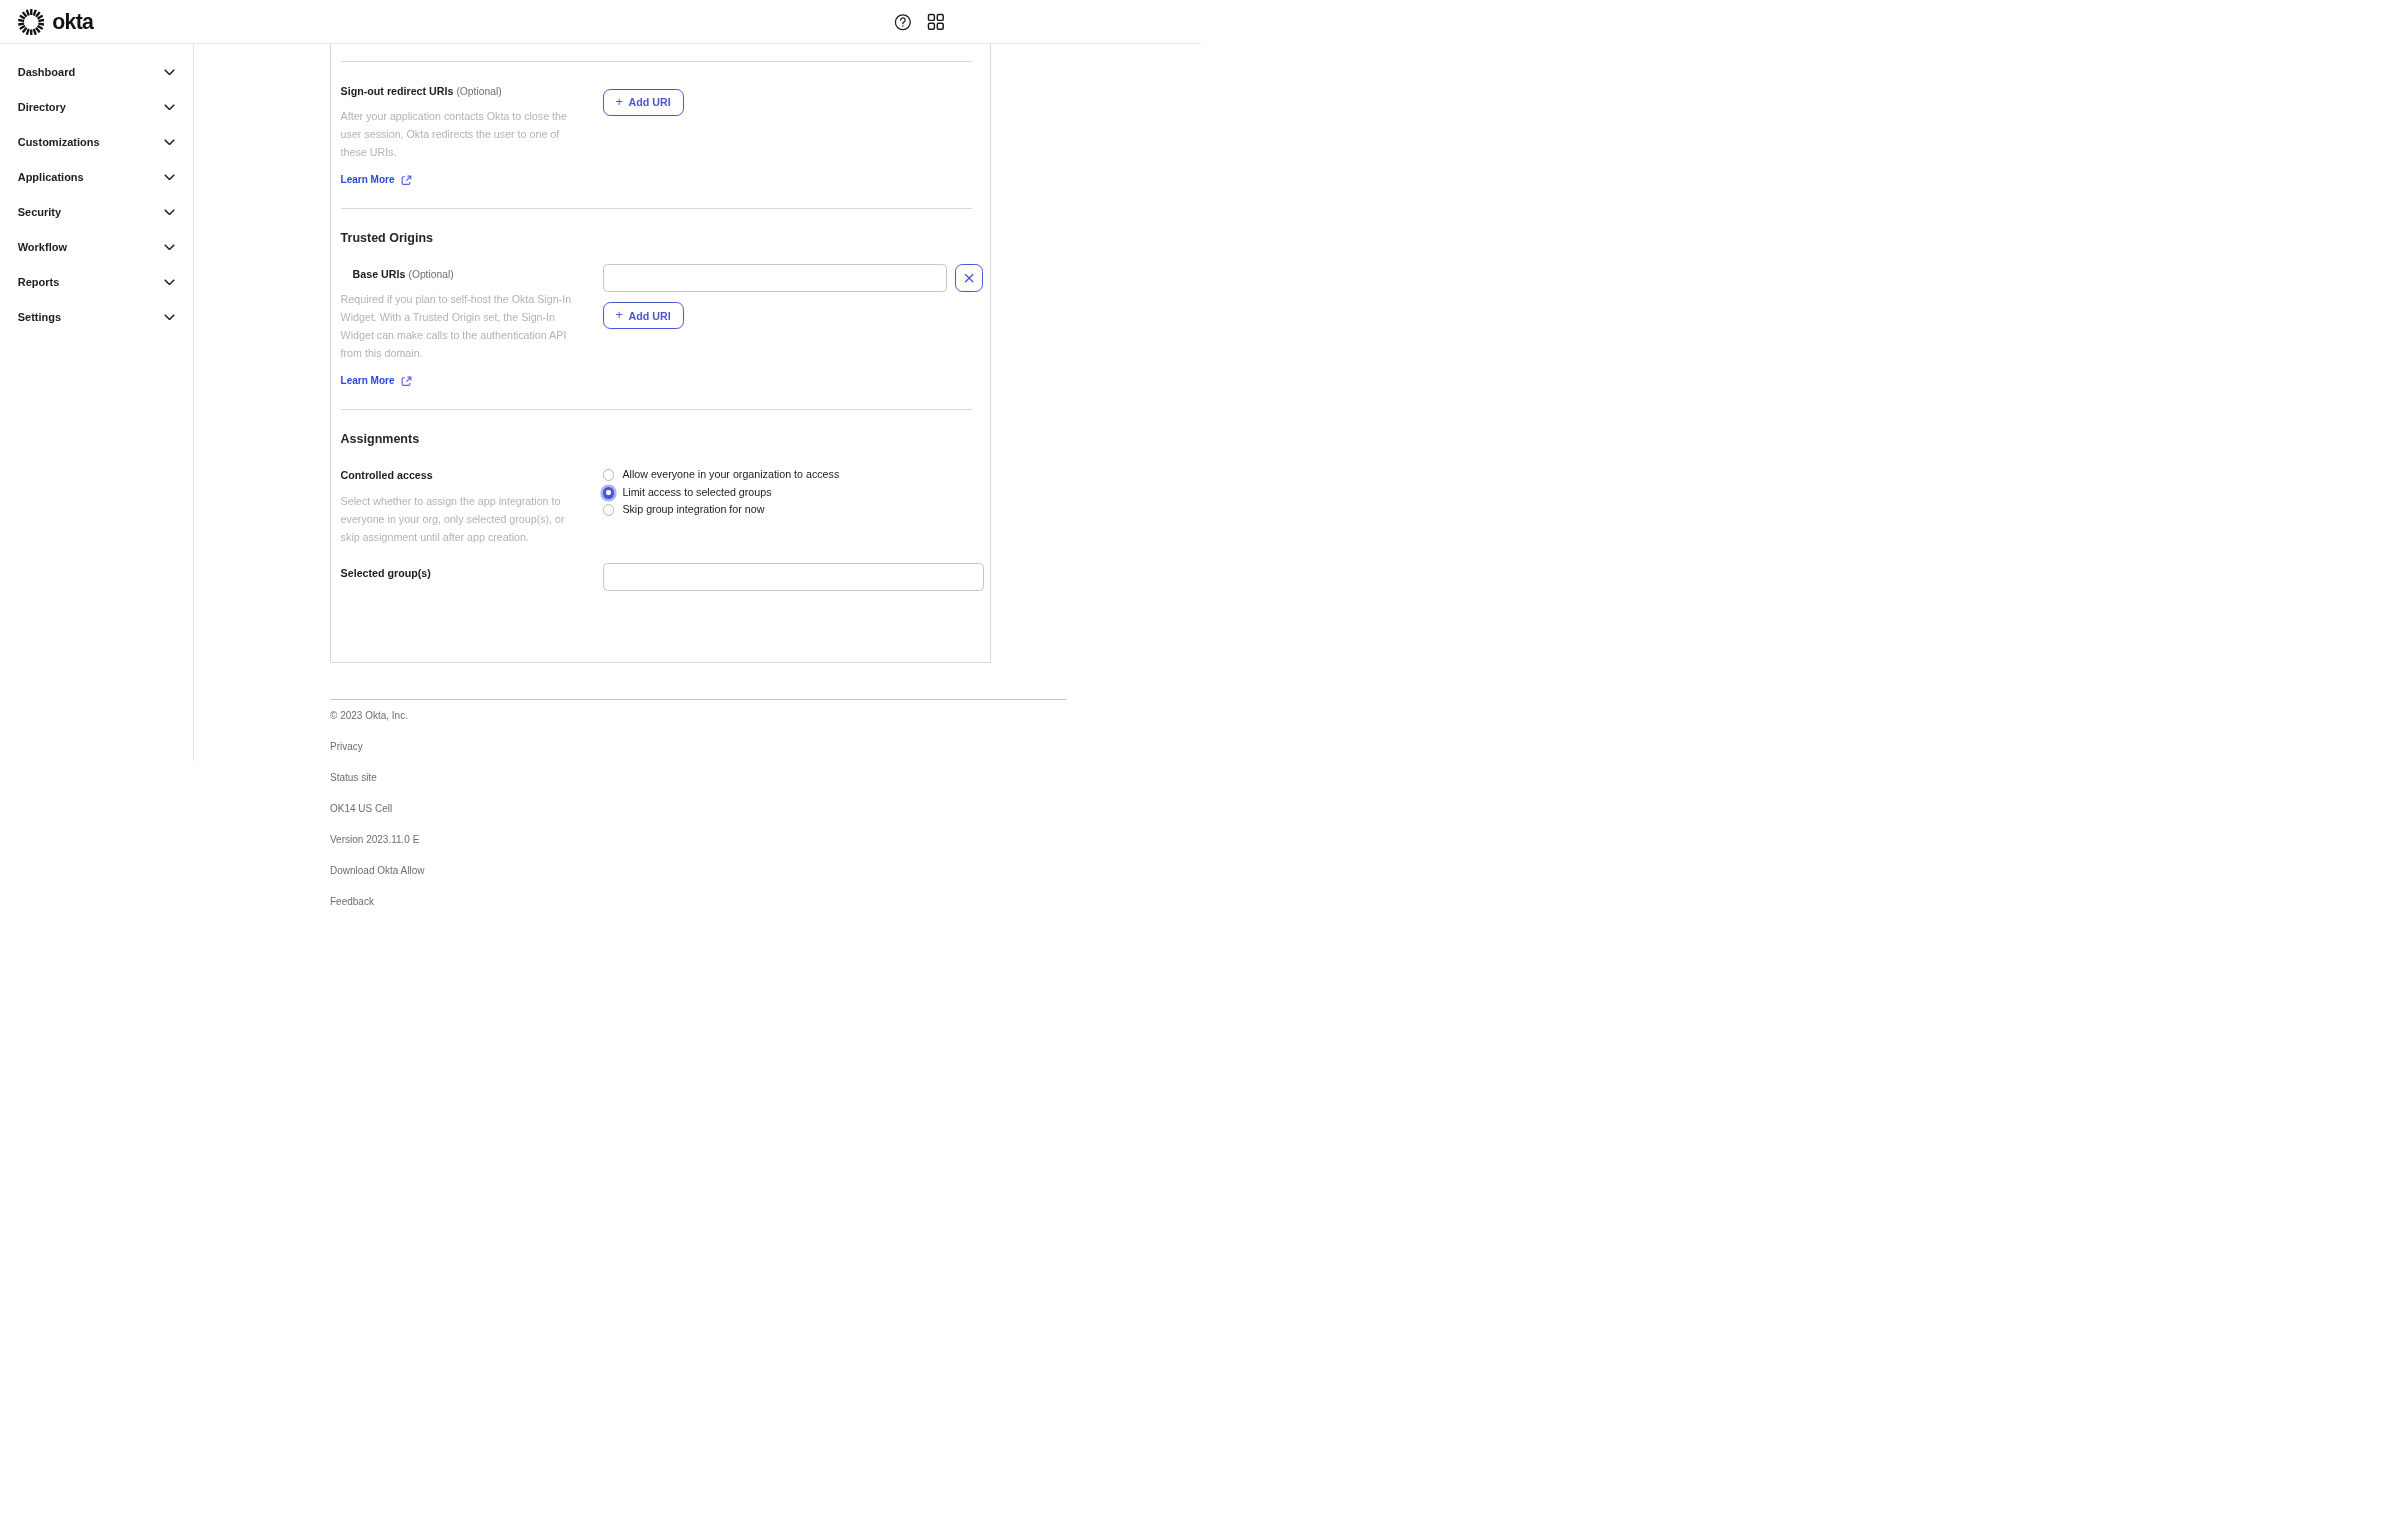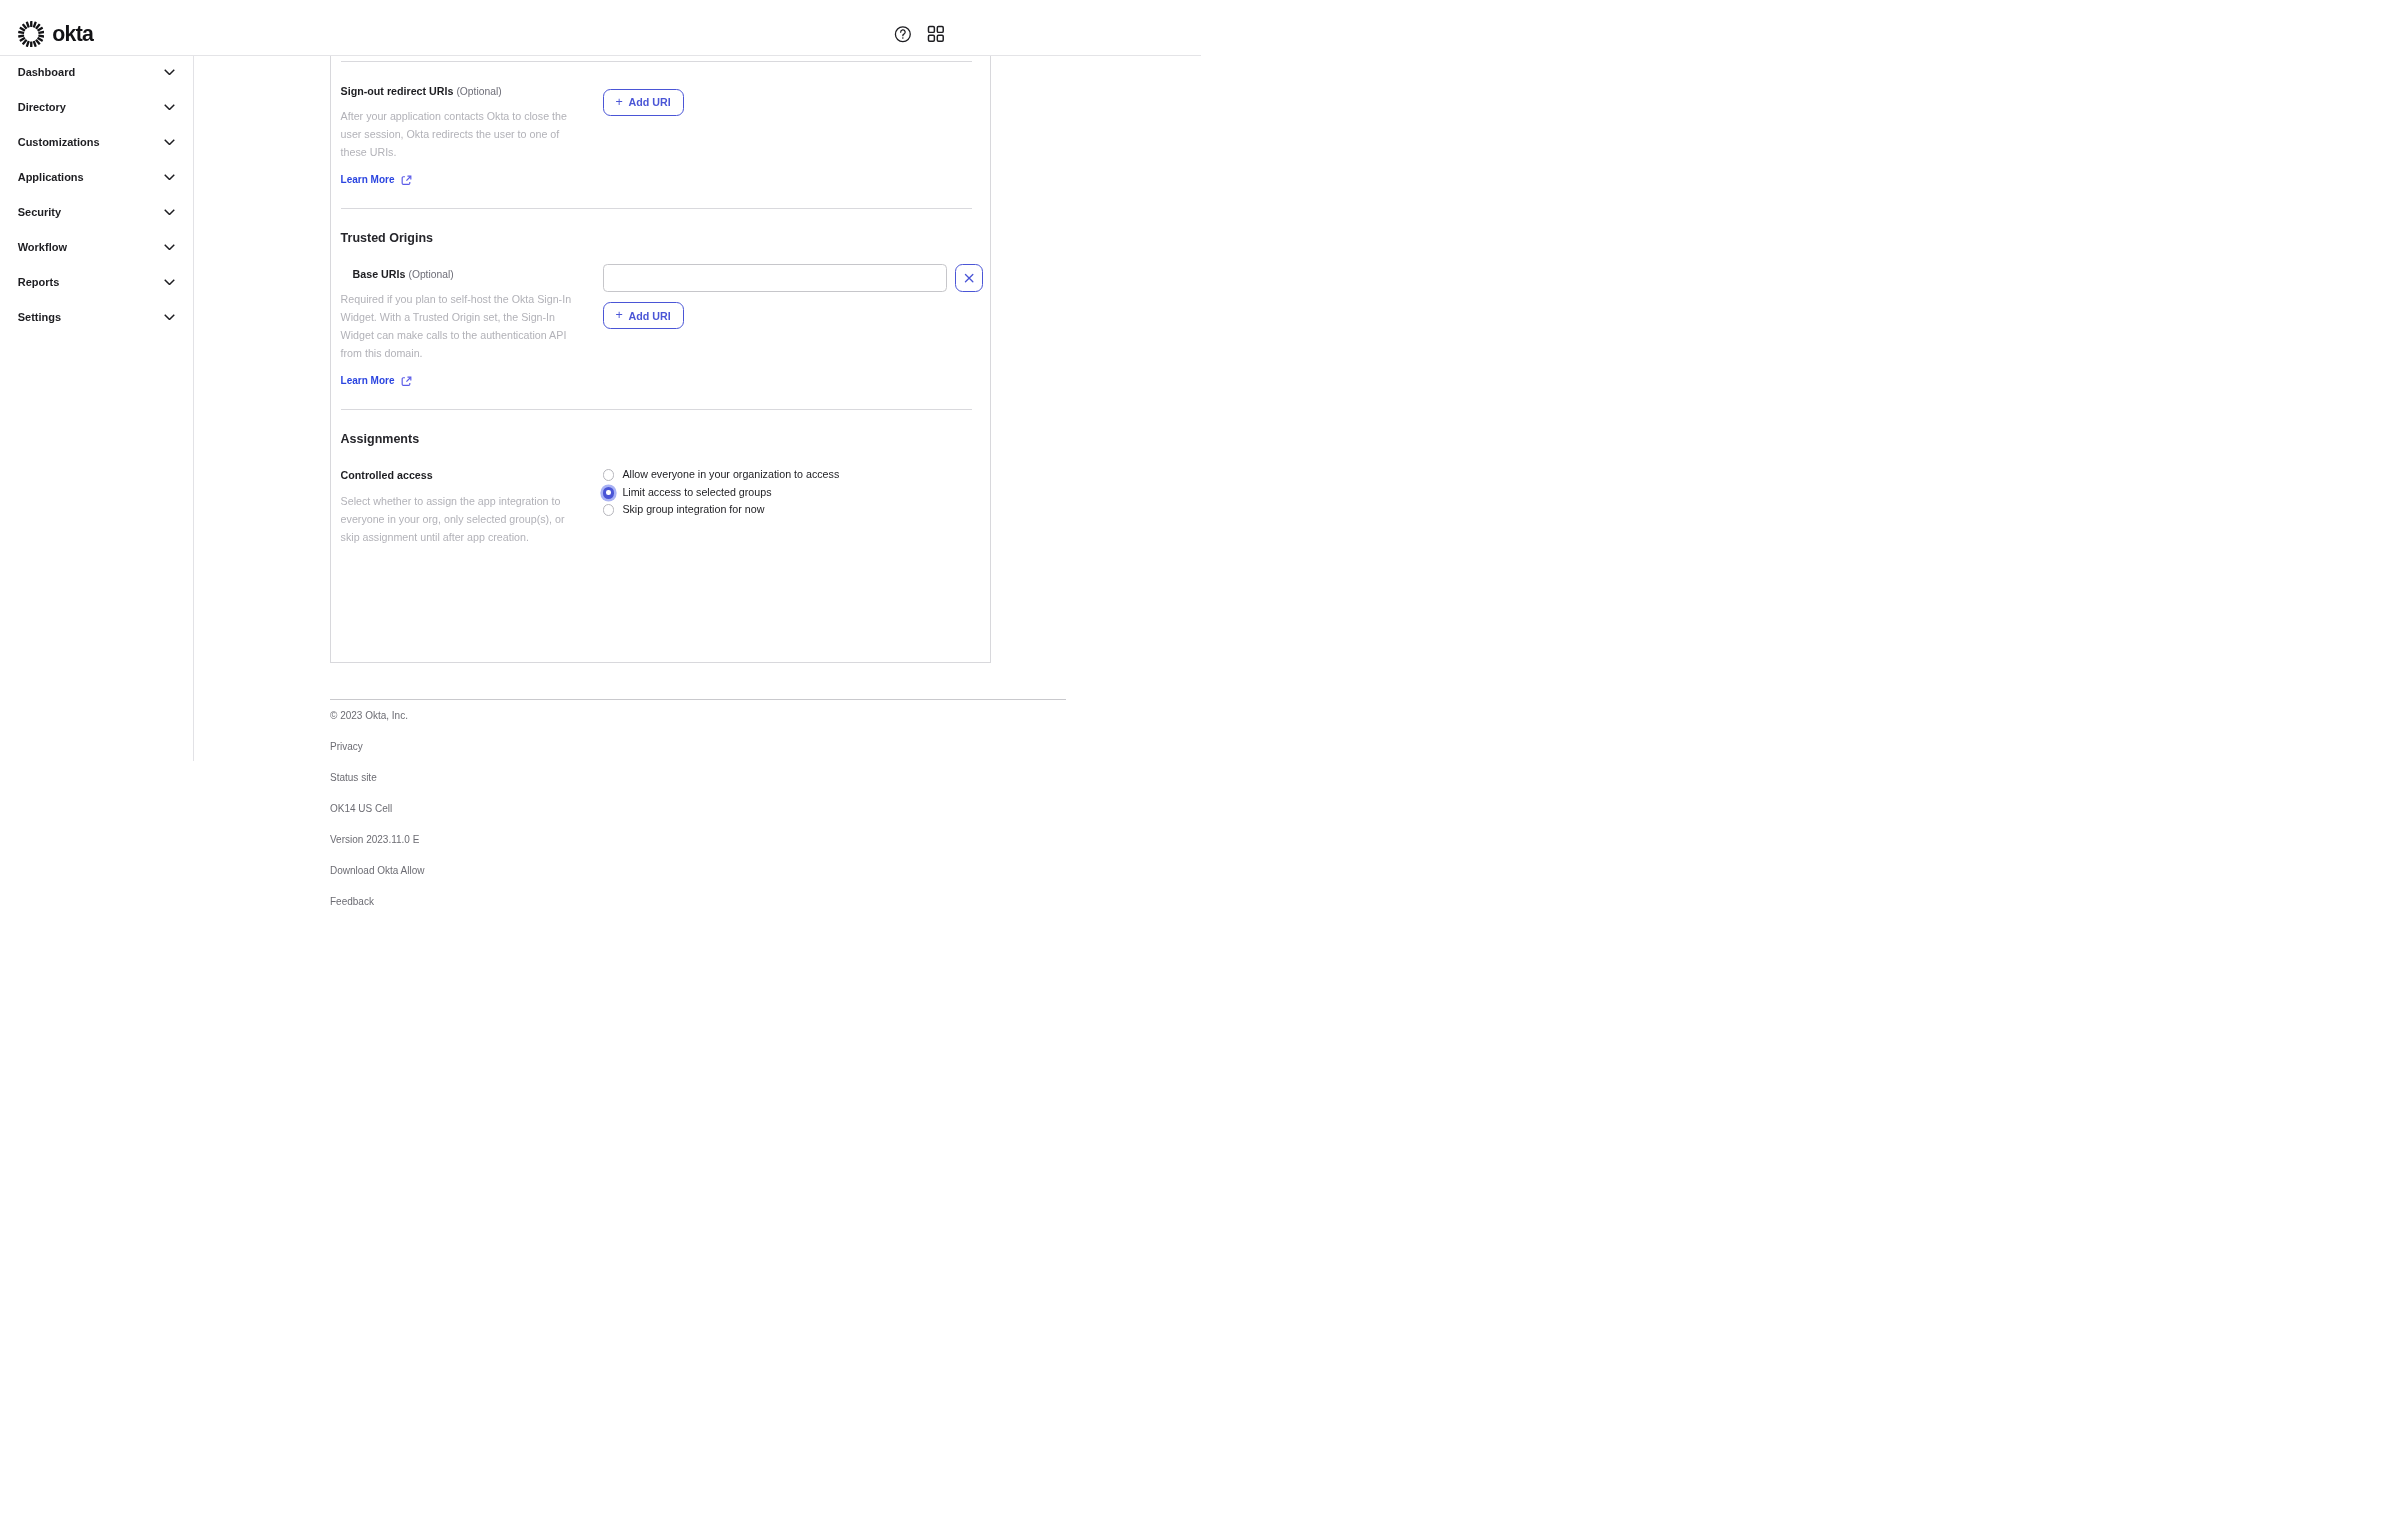--- a/index.html
+++ b/index.html
@@ -8,21 +8,21 @@
     --text:#1d1d21;
     --muted:#6e6e78;
     --faint:#b2b2b8;
     --border:#d8d8dc;
   }
   *{box-sizing:border-box;margin:0;padding:0;}
   html,body{width:1201px;height:761px;background:#fff;overflow:hidden;
     font-family:"Liberation Sans",sans-serif;color:var(--text);}
   
   .header{position:absolute;left:0;top:0;width:1201px;height:44px;background:#fff;
-    border-bottom:0.7px solid #e4e4e7;z-index:5;margin-top:12px;}
+    border-bottom:0.7px solid #e4e4e7;z-index:5;}
   .logo{position:absolute;left:17.7px;top:8.8px;display:flex;align-items:center;gap:8px;}
   .logo-word{font-size:21.3px;font-weight:700;letter-spacing:-0.7px;color:#131316;}
   .search-wrap{position:absolute;left:330px;top:6.6px;width:489px;height:31px;
     border:0.7px solid #8d8d96;border-radius:5.9px;display:flex;align-items:center;
     padding:0 8.8px;background:#fff;}
   .search-wrap input{border:none;outline:none;flex:1;font-size:11px;
     font-family:"Liberation Sans",sans-serif;color:var(--text);margin-left:7.4px;background:transparent;}
   .search-wrap input::placeholder{color:#8f8f99;}
   .hdr-icons{position:absolute;right:256px;top:0;height:44px;display:flex;align-items:center;gap:16px;}
   .hdr-icon{width:17.7px;height:17.7px;display:flex;align-items:center;justify-content:center;cursor:pointer;}
@@ -291,20 +291,28 @@
         <span class="radio"></span>
         <span class="radio-lbl">Limit access to selected groups</span>
       </div>
       <div class="radio-row">
         <span class="radio"></span>
         <span class="radio-lbl">Skip group integration for now</span>
       </div>
     </div>
   </div>
 
+  <div class="frow" style="margin-top:17px;">
+    <div class="fleft">
+      <div class="flabel" style="padding-top:1.5px;">Selected group(s)</div>
+    </div>
+    <div class="fright">
+      <input type="text" class="text-input" style="width: 381px;" value="">
+    </div>
+  </div>
 
 </div>
 
 <div class="footer">
   <div class="fline"></div>
   <div class="flist">
     <span>© 2023 Okta, Inc.</span>
     <span class="flink">Privacy</span>
     <span class="flink">Status site</span>
     <span>OK14 US Cell</span>

